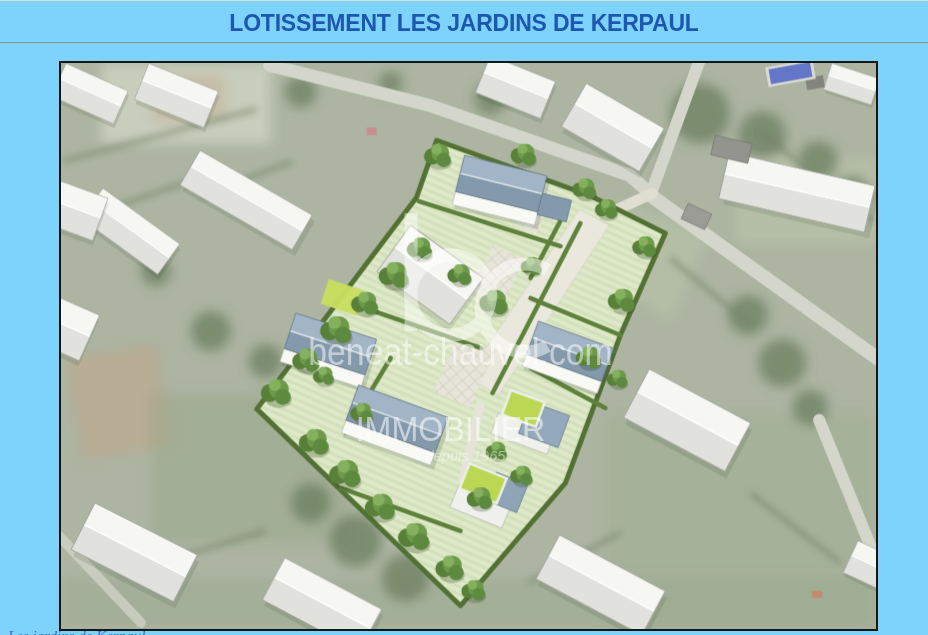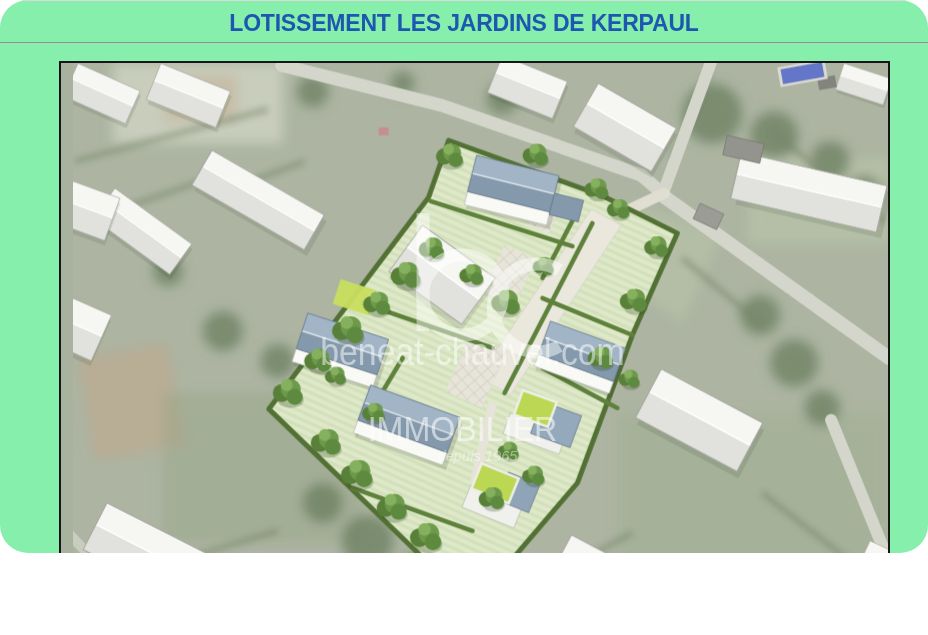--- a/index.html
+++ b/index.html
@@ -1,23 +1,23 @@
 <!DOCTYPE html>
 <html><head>
 <meta charset="utf-8">
 <style>
   html,body{margin:0;padding:0;background:#fff;}
-  .page{position:relative;width:928px;height:553px;background:#86efac;overflow:hidden;
-        font-family:"Liberation Sans",sans-serif;border-radius:28px;}
+  .page{position:relative;width:928px;height:635px;background:#7dd3fc;overflow:hidden;
+        font-family:"Liberation Sans",sans-serif;}
   .topline{position:absolute;top:0;left:0;width:100%;height:1px;background:#dadada;}
   .title{position:absolute;top:10px;left:0;width:100%;text-align:center;
          font-size:23px;font-weight:600;letter-spacing:-0.2px;color:#1d57b0;}
   .divider{position:absolute;top:42px;left:0;width:100%;height:1px;background:#8f8f8f;}
   .frame{position:absolute;left:59px;top:61px;width:815px;height:566px;
-         border:2px solid #161616;background:#a9b29e;padding-left:12px;}
+         border:2px solid #161616;background:#a9b29e;}
   .frame svg{display:block;}
   .caption{position:absolute;left:8px;top:628px;font-family:"Liberation Serif",serif;
            font-style:italic;color:#4169bd;font-size:15px;white-space:nowrap;}
   .wmtext{fill:#ffffff;font-family:"Liberation Sans",sans-serif;}
 </style>
 </head>
 <body>
 
 <div class="page">
   <div class="topline"></div>

